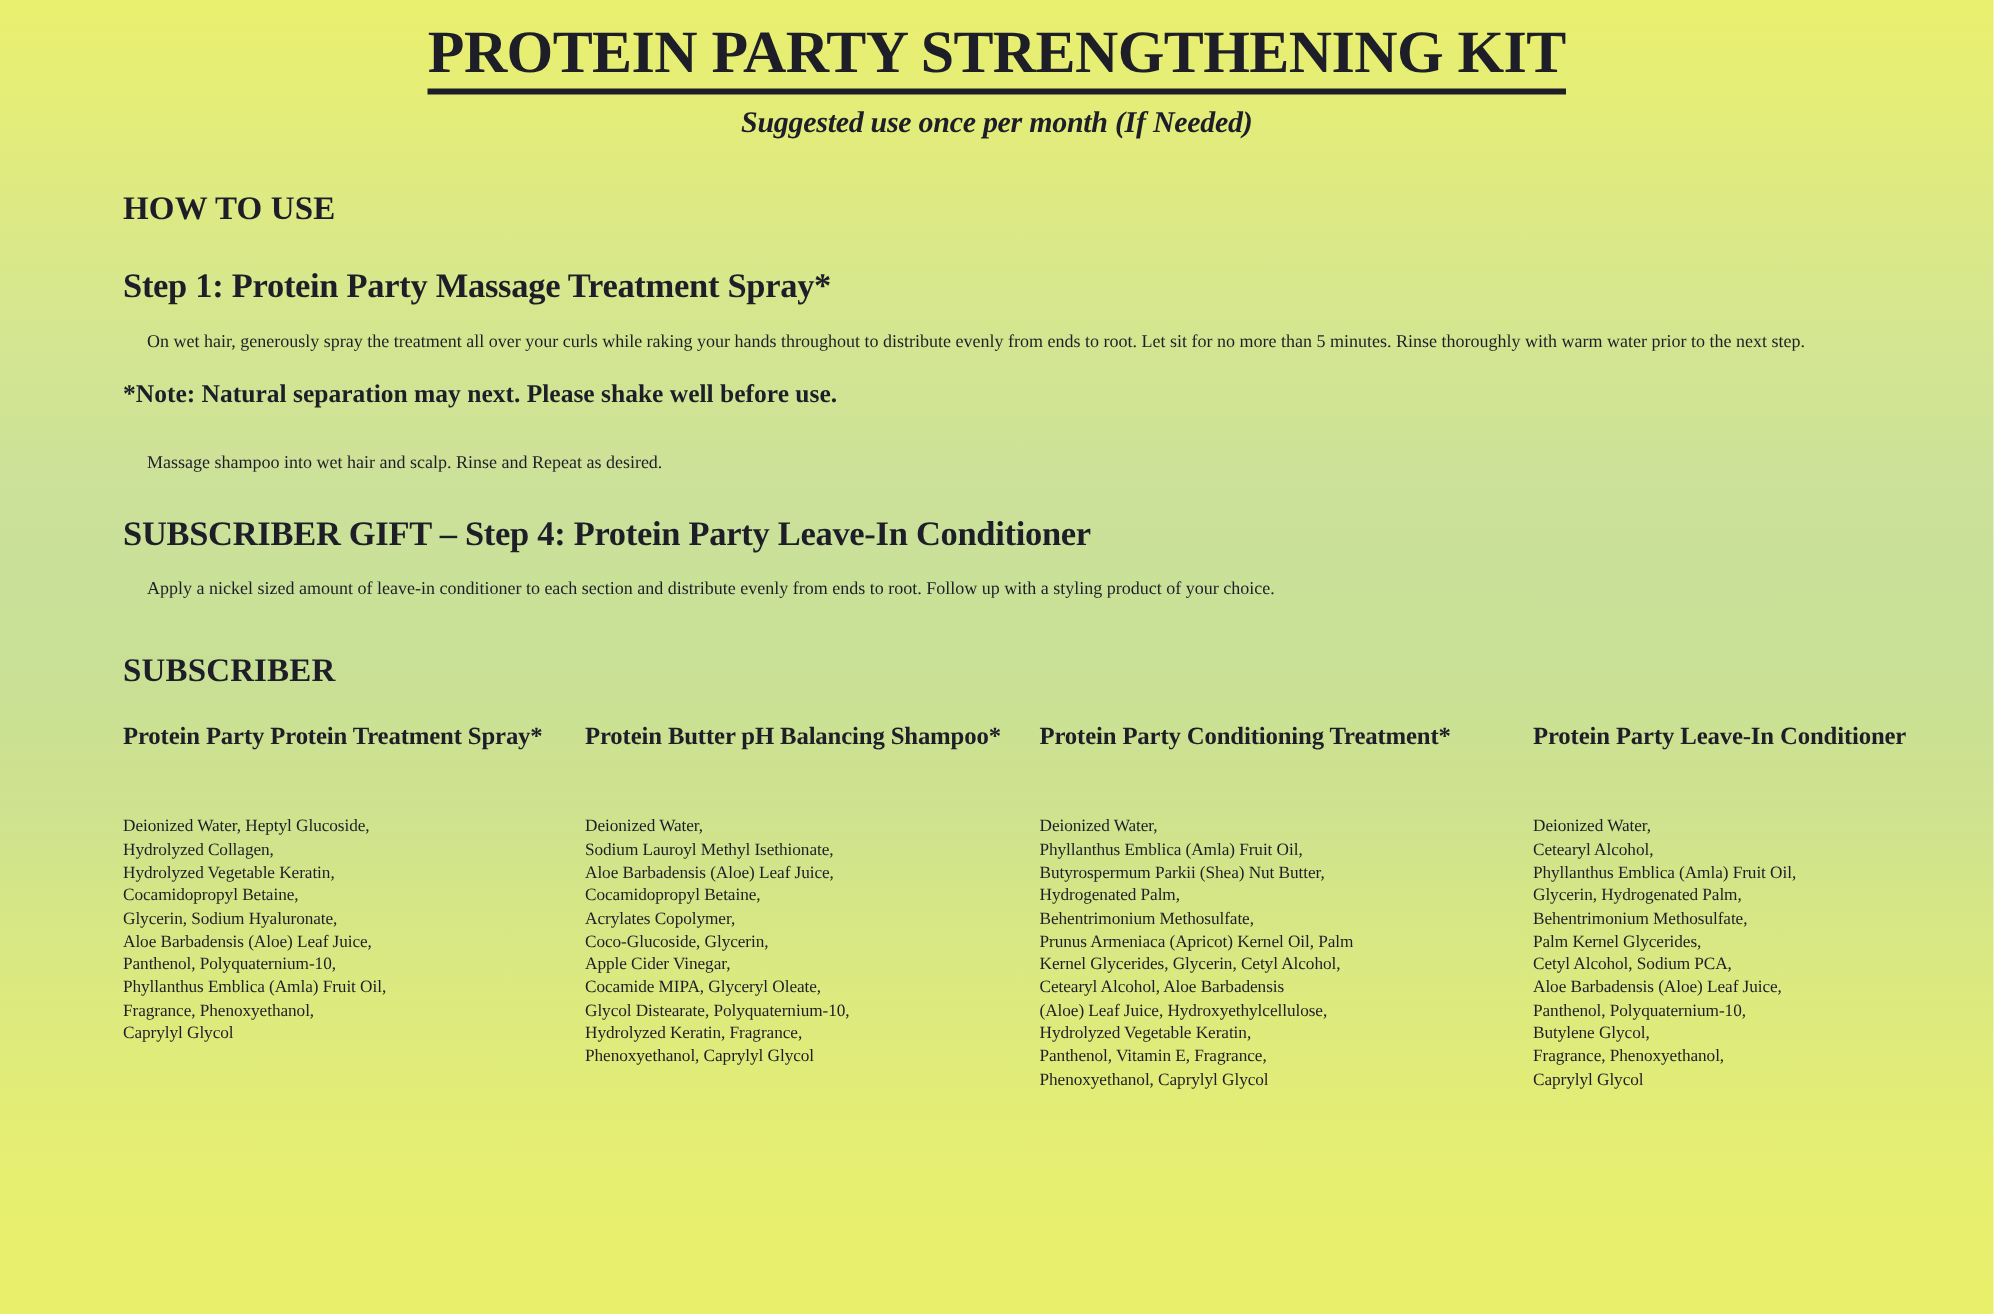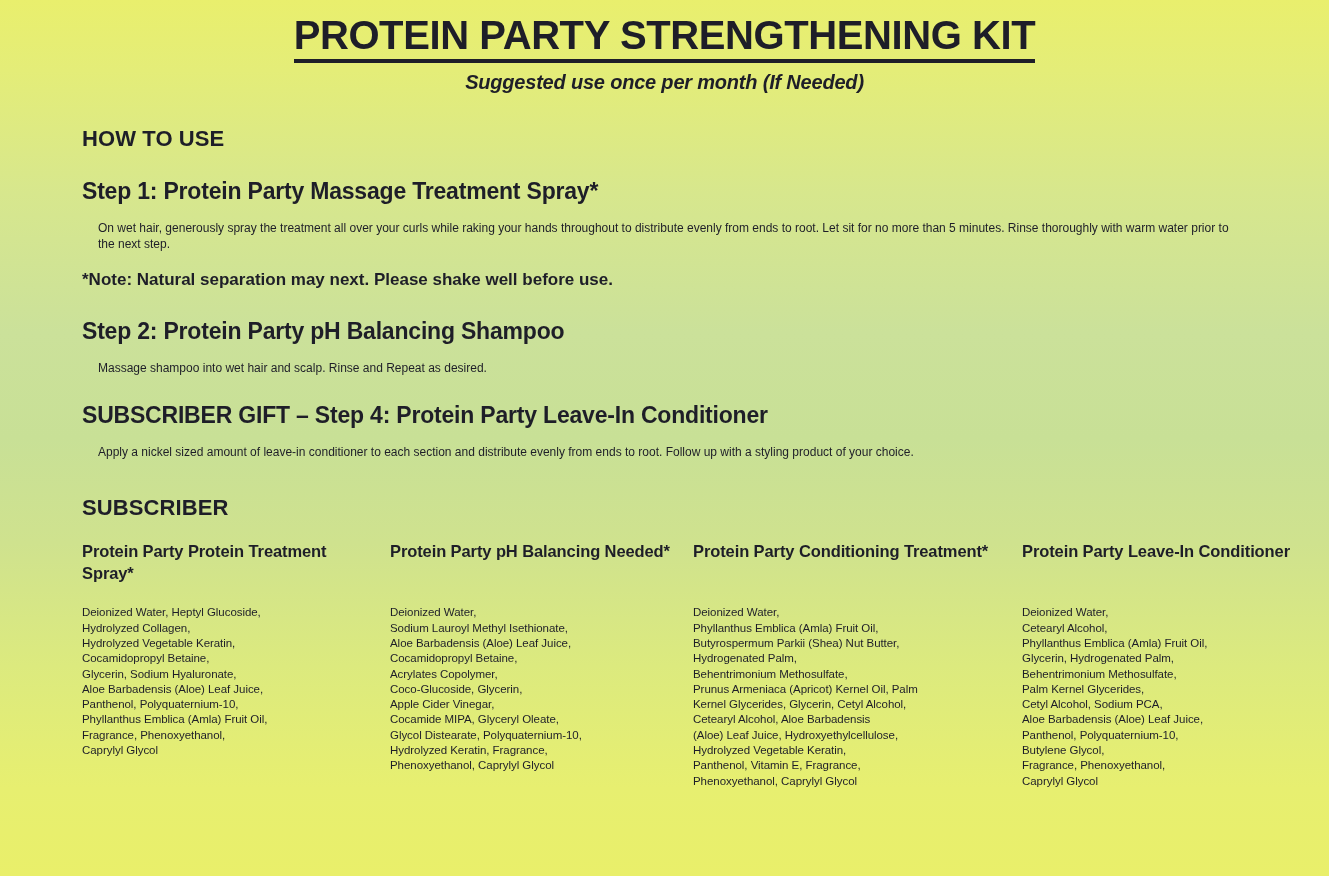--- a/index.html
+++ b/index.html
@@ -24,20 +24,21 @@
       #e9ef6a 100%
     );
     color: #1e1e28;
     -webkit-font-smoothing: antialiased;
   }
   .page {
     position: relative;
     width: 1329px;
     height: 616px;
     box-sizing: border-box;
+    font-family: Liberation Serif, serif;
   }
 
   
   .header {
     text-align: center;
     padding-top: 14px;
   }
   .kit-title {
     display: inline-block;
     font-size: 40px;
@@ -134,21 +135,20 @@
 
     <h2 class="section-title">HOW TO USE</h2>
 
     <div class="step-block step-1">
       <h3 class="step-heading">Step 1: Protein Party Massage Treatment Spray*</h3>
       <p class="step-body">On wet hair, generously spray the treatment all over your curls while raking your hands throughout to distribute evenly from ends to root. Let sit for no more than 5 minutes. Rinse thoroughly with warm water prior to the next step.</p>
       <p class="step-note">*Note: Natural separation may next. Please shake well before use.</p>
     </div>
 
     <div class="step-block step-2">
-      <h3 class="step-heading">Step 2: Protein Party pH Balancing Shampoo</h3>
       <p class="step-body">Massage shampoo into wet hair and scalp. Rinse and Repeat as desired.</p>
     </div>
 
     <div class="step-block step-3">
     </div>
 
     <div class="step-block step-4">
       <h3 class="step-heading">SUBSCRIBER GIFT – Step 4: Protein Party Leave-In Conditioner</h3>
       <p class="step-body">Apply a nickel sized amount of leave-in conditioner to each section and distribute evenly from ends to root. Follow up with a styling product of your choice.</p>
     </div>
@@ -166,21 +166,21 @@
 Glycerin, Sodium Hyaluronate,
 Aloe Barbadensis (Aloe) Leaf Juice,
 Panthenol, Polyquaternium-10,
 Phyllanthus Emblica (Amla) Fruit Oil,
 Fragrance, Phenoxyethanol,
 Caprylyl Glycol</p>
 
       </div>
 
       <div class="ing-col">
-        <h4 class="ing-head">Protein Party pH Balancing Needed*</h4>
+        <h4 class="ing-head">Protein Butter pH Balancing Shampoo*</h4>
         <p class="ing-list">Deionized Water,
 Sodium Lauroyl Methyl Isethionate,
 Aloe Barbadensis (Aloe) Leaf Juice,
 Cocamidopropyl Betaine,
 Acrylates Copolymer,
 Coco-Glucoside, Glycerin,
 Apple Cider Vinegar,
 Cocamide MIPA, Glyceryl Oleate,
 Glycol Distearate, Polyquaternium-10,
 Hydrolyzed Keratin, Fragrance,

